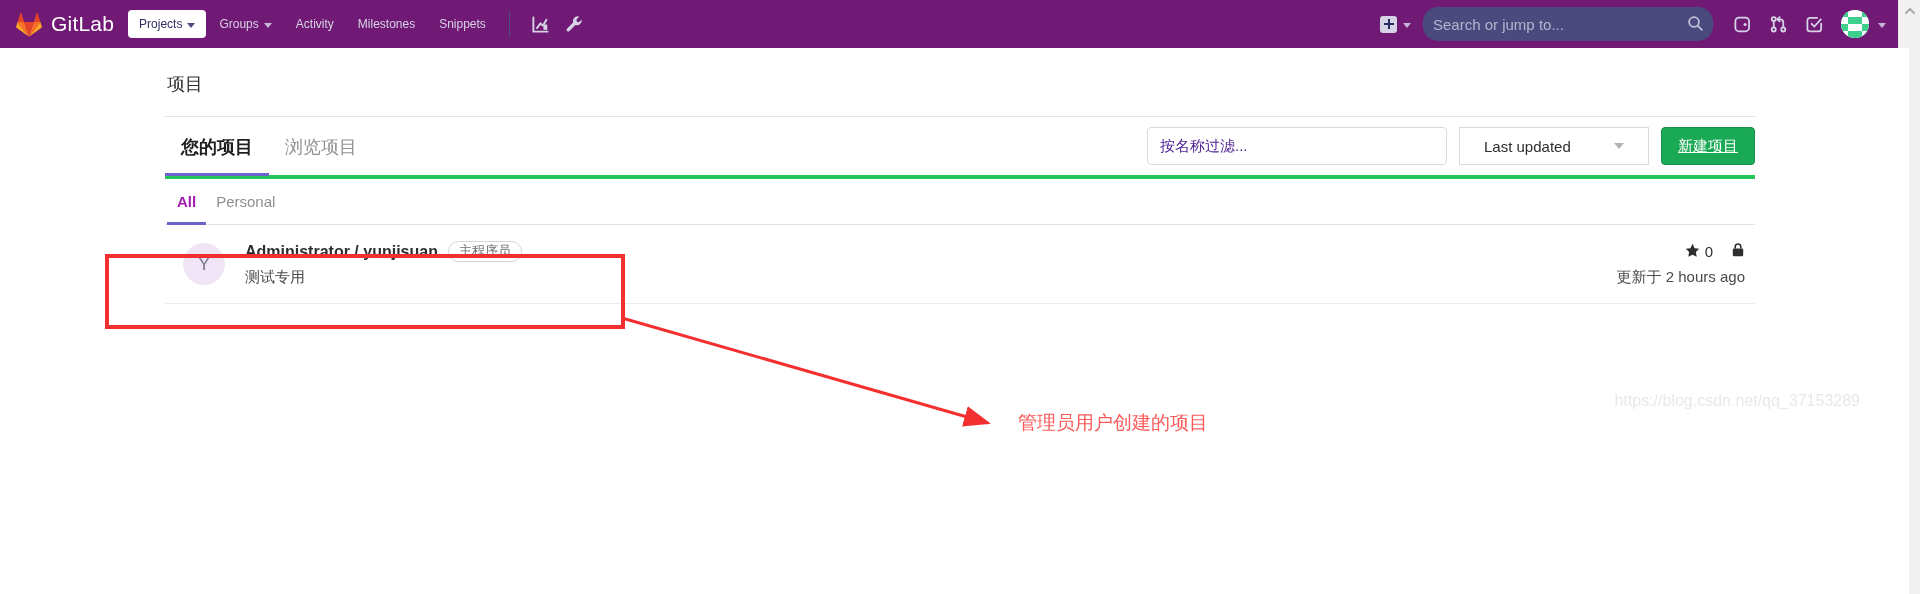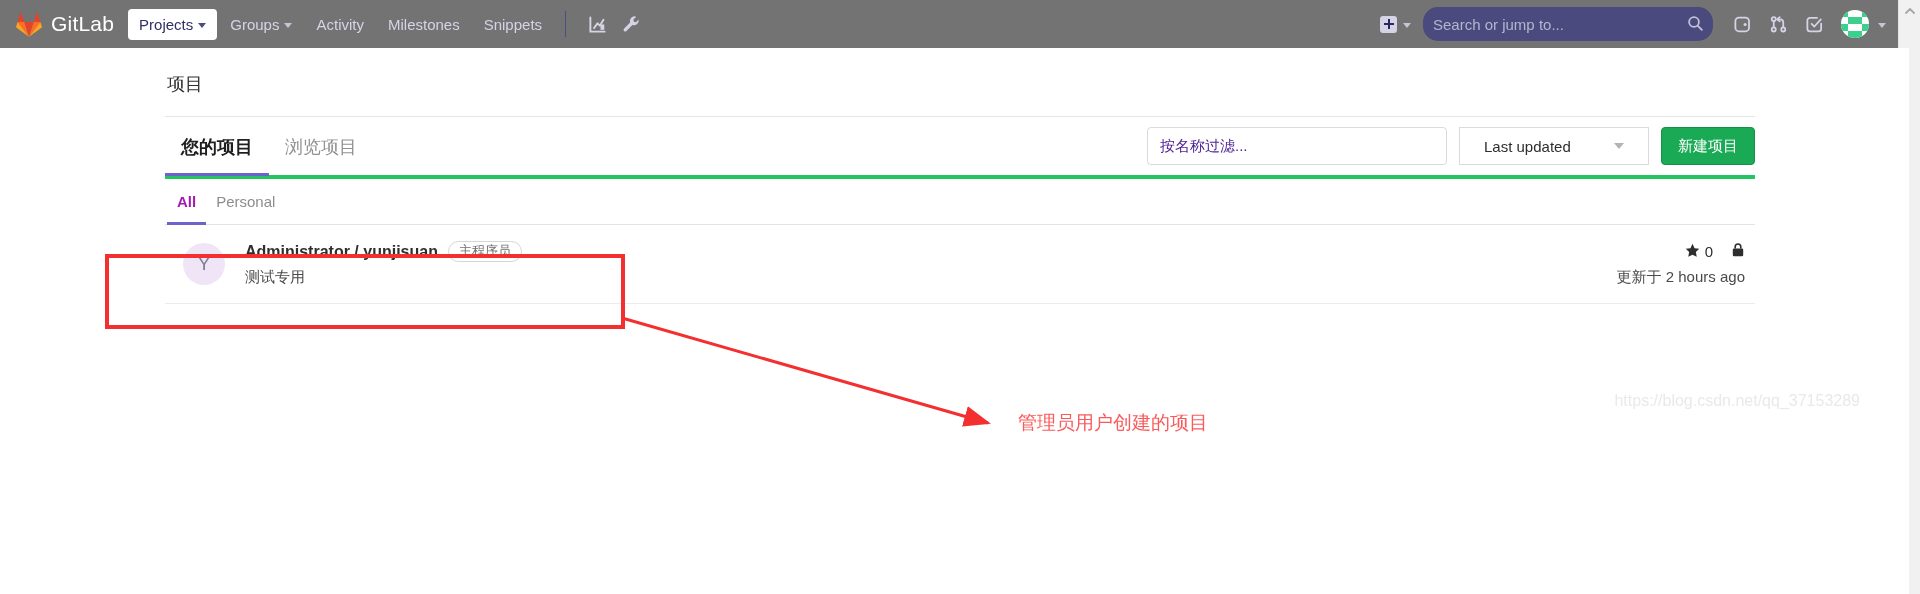--- a/index.html
+++ b/index.html
@@ -10,42 +10,42 @@
     background: #ffffff;
     font-family: "Liberation Sans", "DejaVu Sans", sans-serif;
   }
 
   
   .navbar {
     position: absolute;
     top: 0; left: 0;
     width: 1898px;
     height: 48px;
-    background: #737373;
+    background: #701a75;
     display: flex;
     align-items: center;
     padding: 0 12px 0 16px;
   }
   .nav-left { display: flex; align-items: center; height: 100%; }
   .brand {
     display: flex; align-items: center; gap: 9px;
     padding-right: 14px;
     height: 100%;
   }
   .brand-logo { width: 26px; height: 25px; display: block; }
   .brand-text {
     color: #ffffff;
     font-size: 21px;
     letter-spacing: .2px;
     font-weight: 400;
   }
   .nav-items { display: flex; align-items: center; height: 100%; gap: 2px; }
   .nav-item {
     color: #d6d3e6;
-    font-size: 15px;
+    font-size: 12px;
     padding: 7px 11px;
     border-radius: 4px;
     display: flex; align-items: center; gap: 5px;
     white-space: nowrap;
     cursor: pointer;
   }
   .nav-item.active {
     background: #ffffff;
     color: #2e2e63;
     font-weight: 400;
@@ -224,20 +224,21 @@
   .new-btn {
     height: 38px;
     background: #1aaa55;
     color: #ffffff;
     font-size: 15px;
     border-radius: 4px;
     display: flex; align-items: center;
     padding: 0 16px;
     cursor: pointer;
     border: 1px solid #168f48;
+    text-decoration: underline;
   }
 
   
   .subtabs-row {
     display: flex;
     align-items: flex-end;
     border-bottom: 1px solid #e3e3e3;
     margin-top: 0;
   }
   .subtab {

